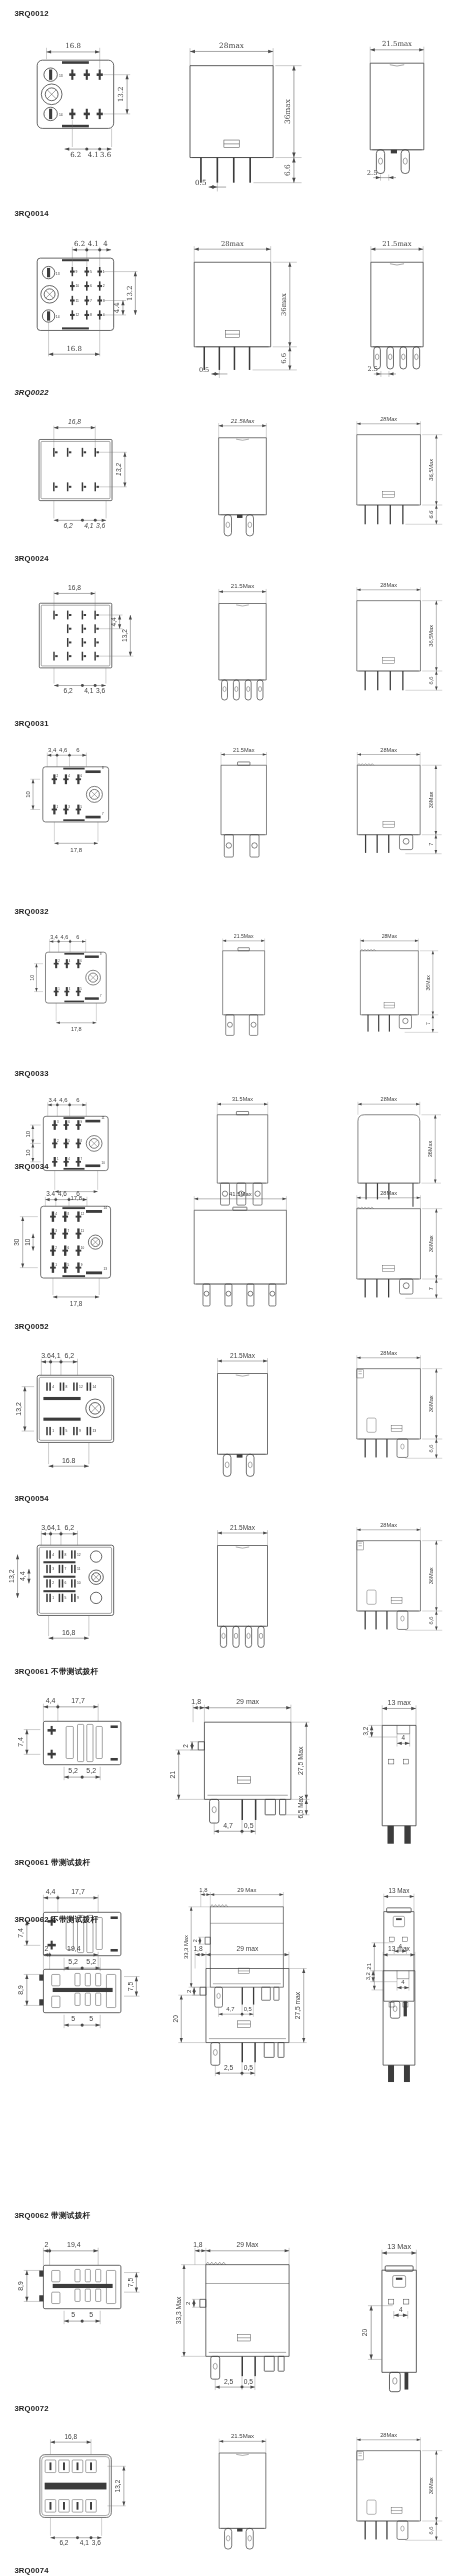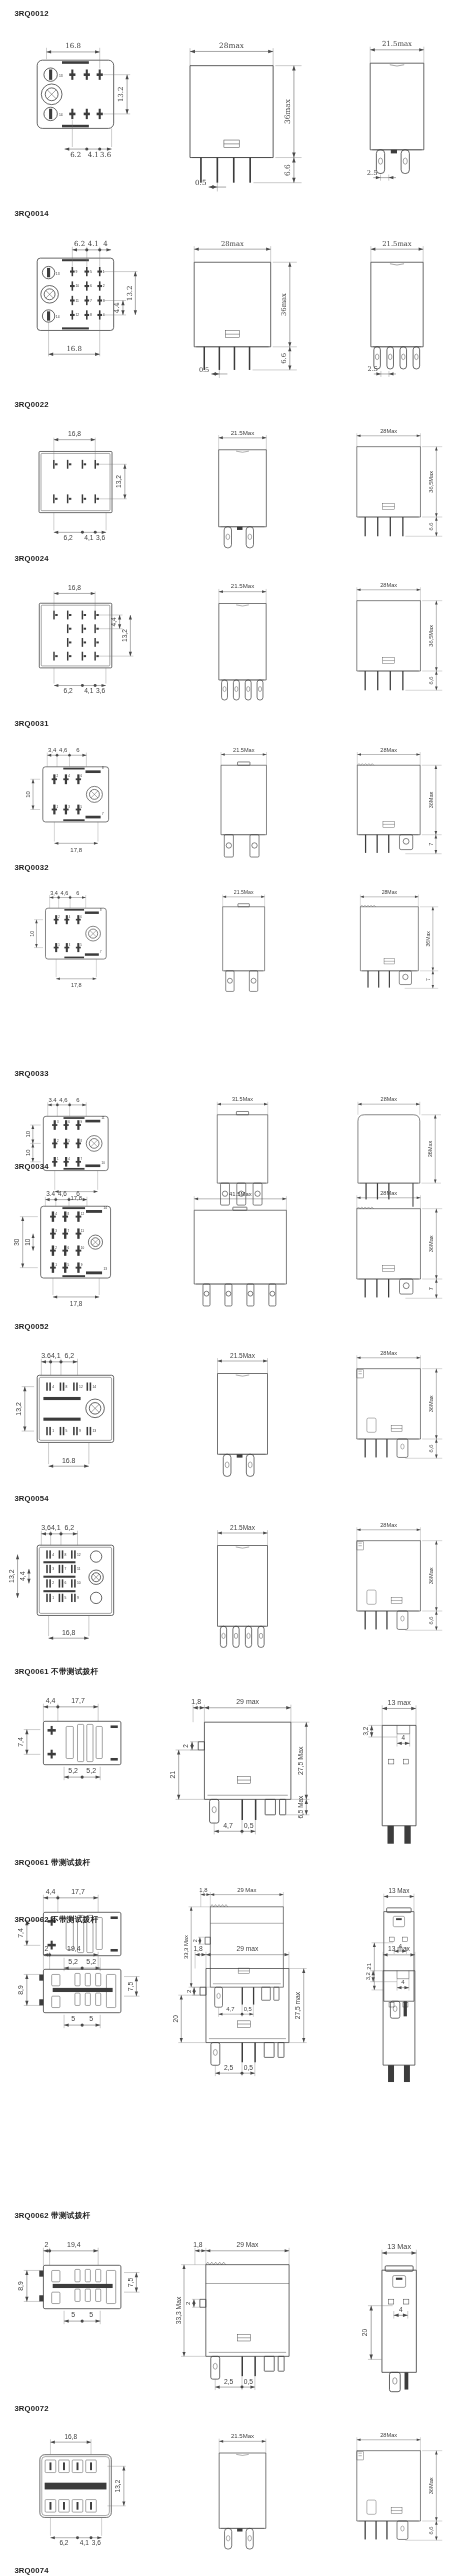--- a/index.html
+++ b/index.html
@@ -278,21 +278,21 @@
             <line class="xl" x1="98" y1="294" x2="98" y2="306"></line>
             <line class="xl" x1="114" y1="294" x2="114" y2="306"></line>
             <line class="dl" x1="84" y1="300" x2="128" y2="300"></line>
             <path class="ar" d="M98 300l-9 -3.2 v6.4z"></path>
             <path class="ar" d="M114 300l9 -3.2 v6.4z"></path>
             <text class="dim" font-size="13" text-anchor="end" x="92" y="294">2.5</text>
           </svg>
         </div>
       </div>
     </div>
-    <div class="section" style="top: 396px; height: 166px;">
+    <div class="section" style="top: 384px; height: 166px; font-style: italic;">
       <div class="stitle">3RQ0022</div>
       <div class="views">
         <div class="slot s0">
           <svg viewBox="0 0 300 290" preserveAspectRatio="xMidYMin meet" style="height: 143px; width: 100%;">
             <rect class="ol" x="72" y="76" width="148" height="124" rx="2"></rect>
             <rect class="th" x="76" y="80" width="140" height="116" rx="2"></rect>
             <rect class="fill" x="100.5" y="93" width="3" height="18" rx="0"></rect>
             <rect class="fill" x="104.5" y="100" width="5" height="4" rx="0"></rect>
             <rect class="fill" x="128.5" y="93" width="3" height="18" rx="0"></rect>
             <rect class="fill" x="132.5" y="100" width="5" height="4" rx="0"></rect>
@@ -599,21 +599,21 @@
             <text class="dim" font-size="13.5" text-anchor="middle" x="247" y="162" transform="rotate(-90 247 162)">36Max</text>
             <line class="xl" x1="180" y1="292" x2="268" y2="292"></line>
             <line class="dl" x1="254" y1="246" x2="254" y2="292"></line>
             <path class="ar" d="M254 246l-3.2 9 h6.4z"></path>
             <path class="ar" d="M254 292l-3.2 -9 h6.4z"></path>
             <text class="dim" font-size="13.5" text-anchor="middle" x="247" y="269" transform="rotate(-90 247 269)">7</text>
           </svg>
         </div>
       </div>
     </div>
-    <div class="section" style="top: 859px; height: 142px; text-decoration: underline;">
+    <div class="section" style="top: 903px; height: 142px; text-decoration: underline;">
       <div class="stitle">3RQ0032</div>
       <div class="views">
         <div class="slot s0">
           <svg viewBox="0 0 300 290" preserveAspectRatio="xMidYMin meet" style="height: 119px; width: 100%;">
             <rect class="ol" x="72" y="76" width="148" height="124" rx="6"></rect>
             <rect class="fill" x="118" y="78" width="48" height="4" rx="0"></rect>
             <rect class="fill" x="118" y="194" width="48" height="4" rx="0"></rect>
             <circle class="ol" cx="188" cy="138" r="18"></circle>
             <circle class="ol" cx="188" cy="138" r="11.16"></circle>
             <path class="th" d="M179.9 129.9L196.1 146.1M179.9 146.1L196.1 129.9"></path>

